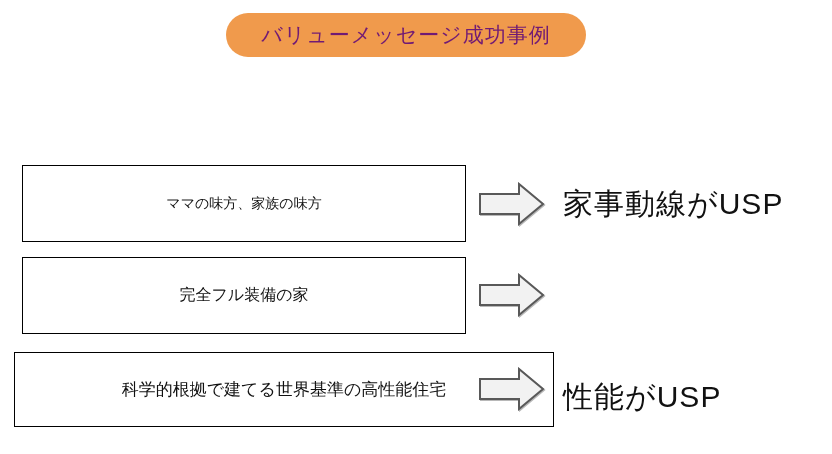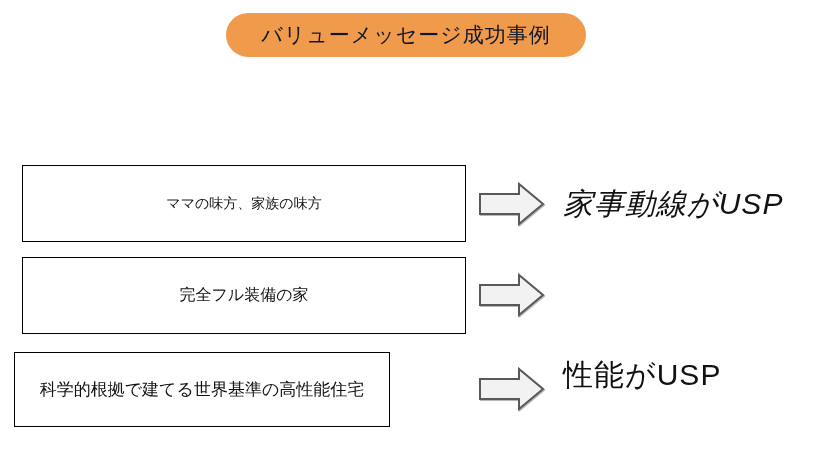--- a/index.html
+++ b/index.html
@@ -24,39 +24,39 @@
     height: 44px;
     background: #F09A4C;
     border-radius: 22px;
     display: flex;
     align-items: center;
     justify-content: center;
   }
   .title-banner .title-label {
     font-size: 21px;
     font-weight: 500;
-    color: #0f172a;
+    color: #701a75;
     letter-spacing: 1px;
     white-space: nowrap;
   }
   
   .msg-box {
     position: absolute;
     border: 1.5px solid #000000;
     background: #ffffff;
     display: flex;
     align-items: center;
     justify-content: center;
     text-align: center;
     color: #111111;
     box-sizing: border-box;
   }
   .msg-box-1 { left: 22px; top: 165px; width: 444px; height: 77px; font-size: 14px; }
   .msg-box-2 { left: 22px; top: 257px; width: 444px; height: 77px; font-size: 16px; justify-content: center; }
-  .msg-box-3 { left: 14px; top: 352px; width: 376px; height: 75px; font-size: 17px; }
+  .msg-box-3 { left: 14px; top: 352px; width: 540px; height: 75px; font-size: 17px; }
   
   .arrow-wrap {
     position: absolute;
     left: 479px;
     width: 67px;
     height: 44px;
   }
   .arrow-1 { top: 182px; }
   .arrow-2 { top: 273px; }
   .arrow-3 { top: 367px; }
@@ -67,23 +67,23 @@
     left: 563px;
     height: 44px;
     display: flex;
     align-items: center;
     font-size: 30px;
     font-weight: 500;
     color: #111111;
     letter-spacing: 1px;
     white-space: nowrap;
   }
-  .usp-1 { top: 182px; font-style: italic; }
+  .usp-1 { top: 182px; }
   .usp-2 { top: 273px; }
-  .usp-3 { top: 353px; }
+  .usp-3 { top: 375px; }
 </style>
 </head>
 <body>
 
 <div class="slide">
 
   <div class="title-banner">
     <span class="title-label">バリューメッセージ成功事例</span>
   </div>
 

